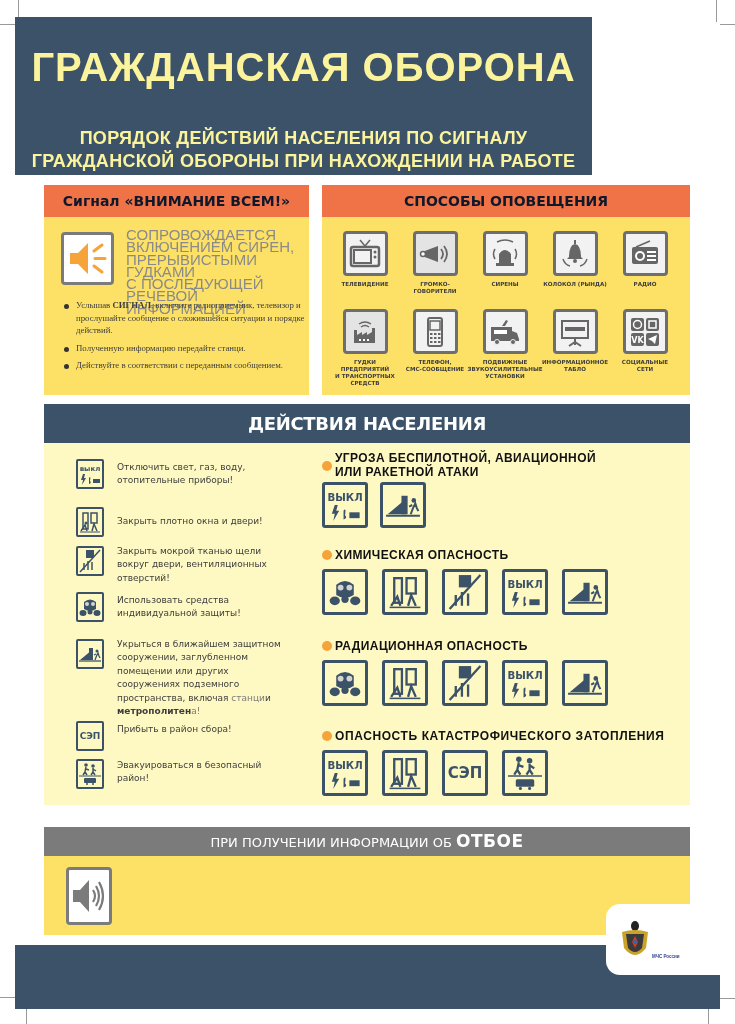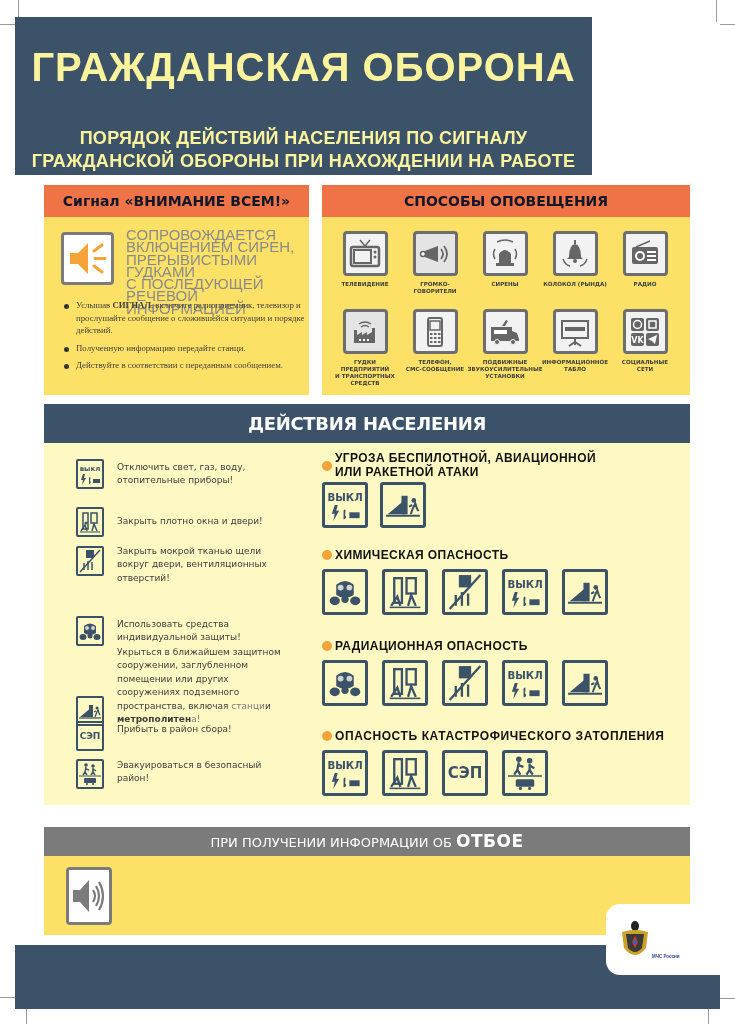--- a/index.html
+++ b/index.html
@@ -282,34 +282,34 @@
     <div class="act-item" style="top:87px;">
       <div class="sicon">
           <svg width="24" height="26" viewBox="0 0 24 26">
             <rect x="8" y="2" width="8" height="8" fill="#3b5268"></rect>
             <line x1="2" y1="24" x2="22" y2="2" stroke="#3b5268" stroke-width="1.5"></line>
             <path d="M6 22 L6 15 M10 22 L10 13 M14 22 L14 14" stroke="#3b5268" stroke-width="1.5"></path>
           </svg>
         </div>
       <div class="txt" style="margin-top:-1px;width:150px;">Закрыть мокрой тканью щели вокруг двери, вентиляционных отверстий!</div>
     </div>
-    <div class="act-item" style="top:133px;margin-top:24px;">
+    <div class="act-item" style="top:133px;">
       <div class="sicon">
           <svg width="24" height="26" viewBox="0 0 24 26">
             <path d="M6 8 Q12 3 18 8 L18 15 Q12 19 6 15 Z" fill="#3b5268"></path>
             <circle cx="9" cy="10" r="2" fill="#d4d4d0"></circle>
             <circle cx="15" cy="10" r="2" fill="#d4d4d0"></circle>
             <ellipse cx="5" cy="19" rx="3.5" ry="3" fill="#3b5268"></ellipse>
             <ellipse cx="19" cy="19" rx="3.5" ry="3" fill="#3b5268"></ellipse>
             <circle cx="12" cy="18" r="2.5" fill="#3b5268"></circle>
           </svg>
         </div>
       <div class="txt" style="margin-top:2px;width:150px;">Использовать средства индивидуальной защиты!</div>
     </div>
-    <div class="act-item" style="top:188px;align-items:flex-end;">
+    <div class="act-item" style="top:180px;">
       <div class="sicon">
           <svg width="24" height="26" viewBox="0 0 24 26">
             <polygon points="2,19 14,9 14,19" fill="#3b5268"></polygon>
             <rect x="11" y="7" width="4" height="12" fill="#3b5268"></rect>
             <circle cx="19" cy="10" r="1.5" fill="#3b5268"></circle>
             <path d="M17 19 L18.5 15 L20 12 L21 15 L22 17 M18 13 L16 14" stroke="#3b5268" stroke-width="1.3" fill="none"></path>
             <line x1="1" y1="20" x2="23" y2="20" stroke="#3b5268" stroke-width="1.3"></line>
           </svg>
         </div>
       <div class="txt" style="margin-top:-1px;width:170px;"><span>Укрыться в ближайшем защитном сооружении, заглубленном помещении или других сооружениях подземного пространства, включая </span><span class="light">станци</span><span>и </span><b>метрополитен</b><span class="light">а!</span></div>

